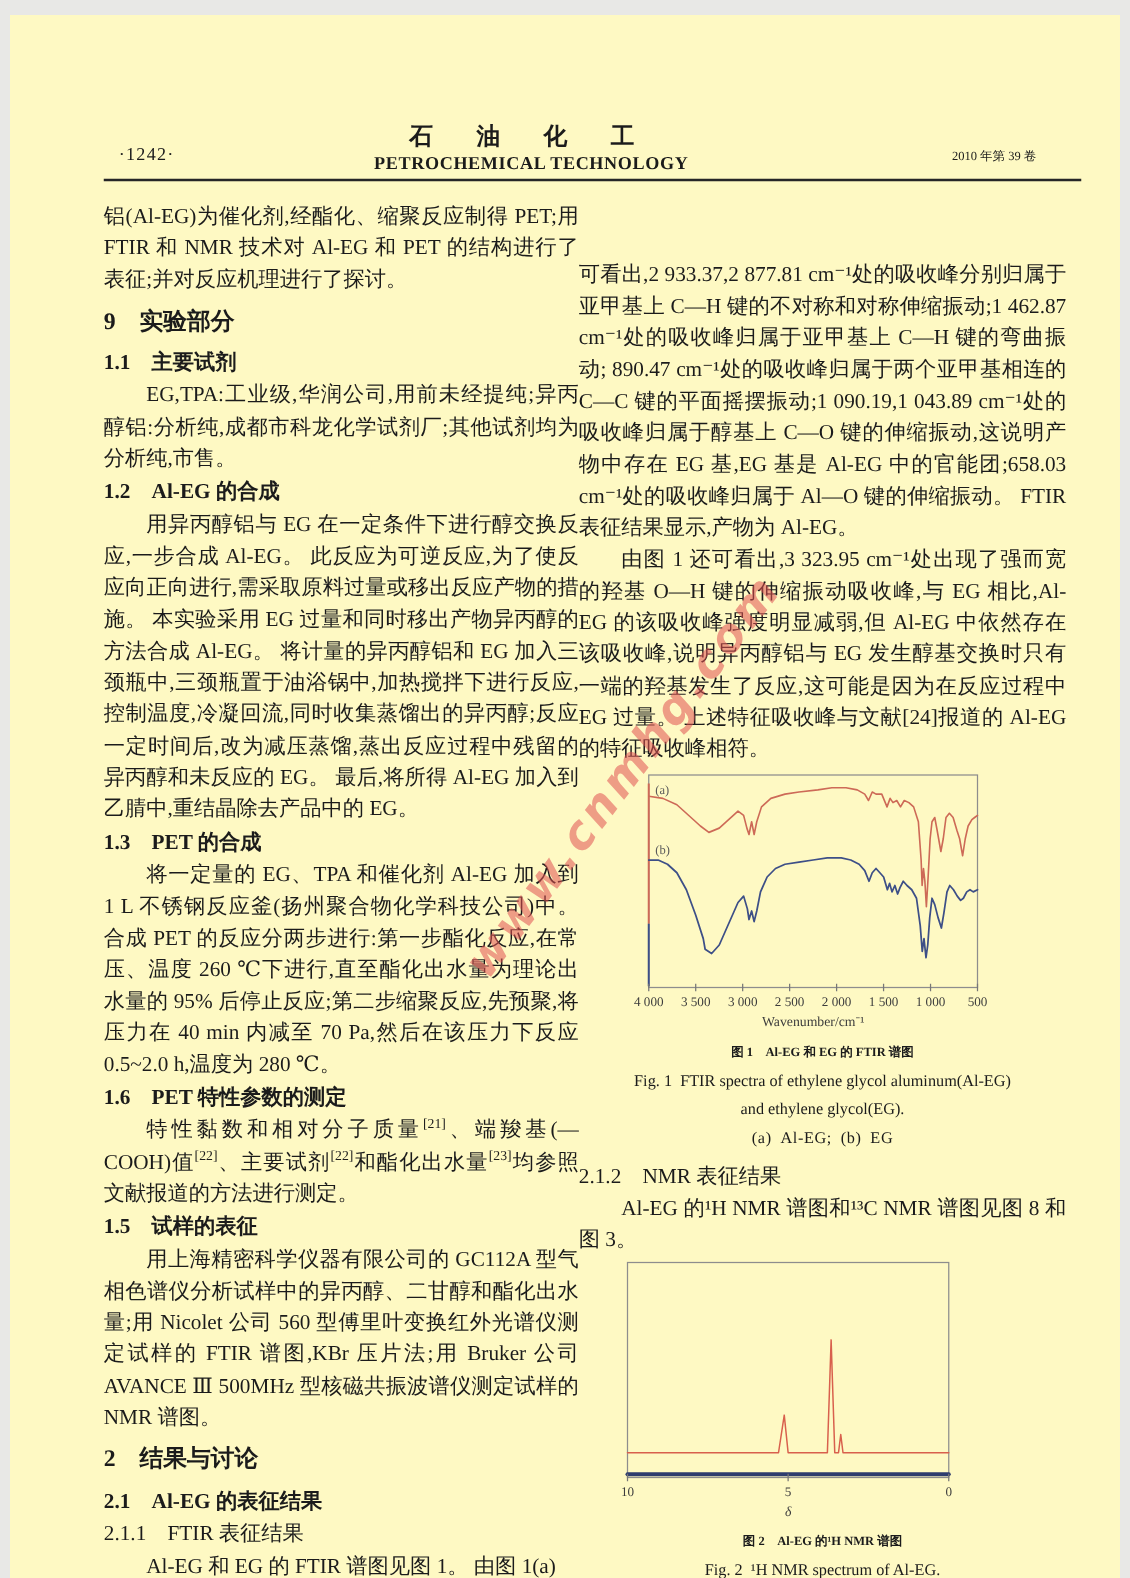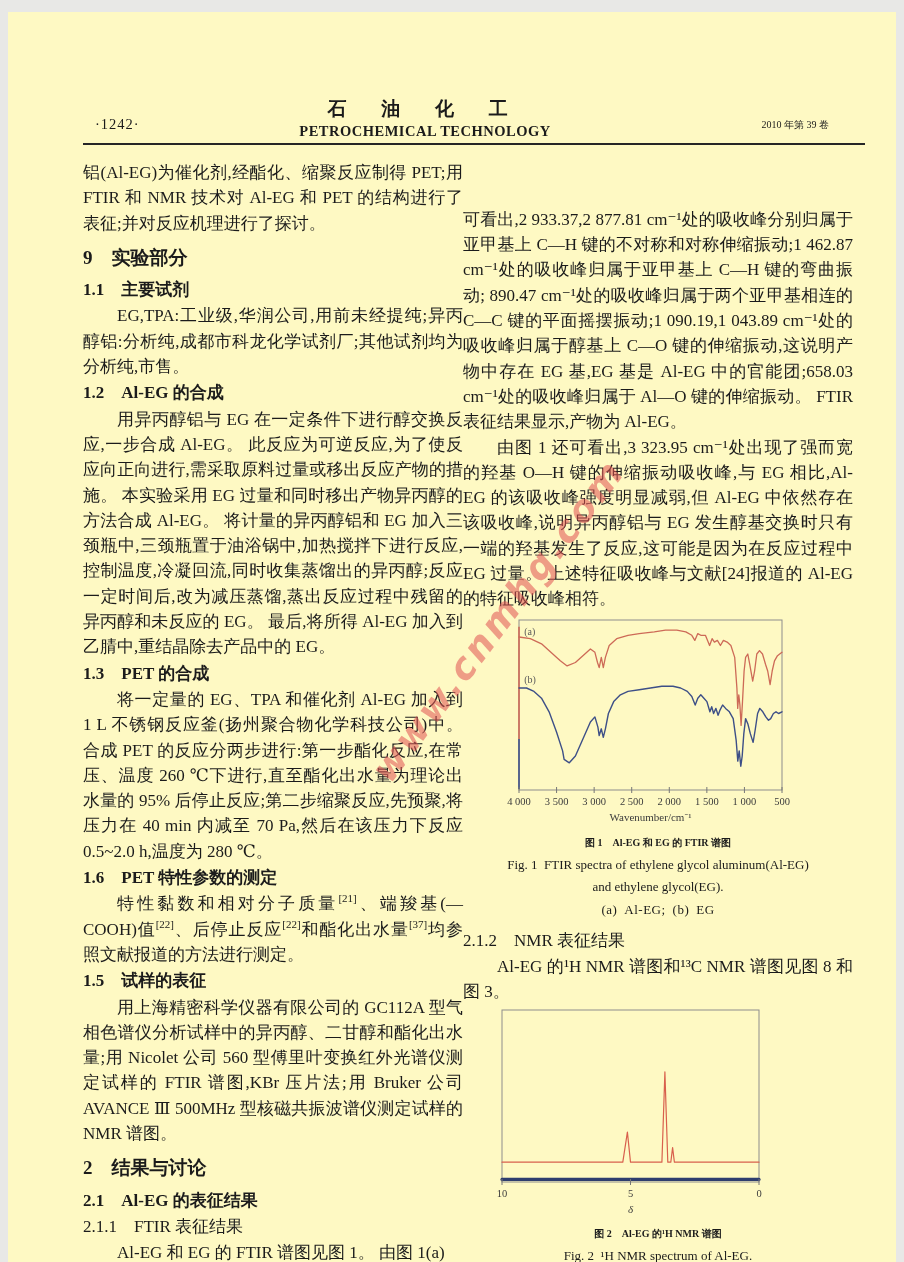--- a/index.html
+++ b/index.html
@@ -73,21 +73,21 @@
       <h3 class="sub">1.1　主要试剂</h3>
       <p class="para indent">EG,TPA:工业级,华润公司,用前未经提纯;异丙醇铝:分析纯,成都市科龙化学试剂厂;其他试剂均为分析纯,市售。</p>
 
       <h3 class="sub">1.2　Al-EG 的合成</h3>
       <p class="para indent">用异丙醇铝与 EG 在一定条件下进行醇交换反应,一步合成 Al-EG。 此反应为可逆反应,为了使反应向正向进行,需采取原料过量或移出反应产物的措施。 本实验采用 EG 过量和同时移出产物异丙醇的方法合成 Al-EG。 将计量的异丙醇铝和 EG 加入三颈瓶中,三颈瓶置于油浴锅中,加热搅拌下进行反应,控制温度,冷凝回流,同时收集蒸馏出的异丙醇;反应一定时间后,改为减压蒸馏,蒸出反应过程中残留的异丙醇和未反应的 EG。 最后,将所得 Al-EG 加入到乙腈中,重结晶除去产品中的 EG。</p>
 
       <h3 class="sub">1.3　PET 的合成</h3>
       <p class="para indent">将一定量的 EG、TPA 和催化剂 Al-EG 加入到 1 L 不锈钢反应釜(扬州聚合物化学科技公司)中。 合成 PET 的反应分两步进行:第一步酯化反应,在常压、温度 260 ℃下进行,直至酯化出水量为理论出水量的 95% 后停止反应;第二步缩聚反应,先预聚,将压力在 40 min 内减至 70 Pa,然后在该压力下反应 0.5~2.0 h,温度为 280 ℃。</p>
 
       <h3 class="sub">1.6　PET 特性参数的测定</h3>
-      <p class="para indent"><span>特性黏数和相对分子质量</span><sup>[21]</sup><span>、端羧基(—COOH)值</span><sup>[22]</sup><span>、后停止反应</span><sup>[22]</sup><span>和酯化出水量</span><sup>[37]</sup><span>均参照文献报道的方法进行测定。</span></p>
+      <p class="para indent"><span>特性黏数和相对分子质量</span><sup>[21]</sup><span>、端羧基(—COOH)值</span><sup>[22]</sup><span>、主要试剂</span><sup>[22]</sup><span>和酯化出水量</span><sup>[23]</sup><span>均参照文献报道的方法进行测定。</span></p>
 
       <h3 class="sub">1.5　试样的表征</h3>
       <p class="para indent">用上海精密科学仪器有限公司的 GC112A 型气相色谱仪分析试样中的异丙醇、二甘醇和酯化出水量;用 Nicolet 公司 560 型傅里叶变换红外光谱仪测定试样的 FTIR 谱图,KBr 压片法;用 Bruker 公司 AVANCE Ⅲ 500MHz 型核磁共振波谱仪测定试样的 NMR 谱图。</p>
 
       <h2 class="sec">2　结果与讨论</h2>
 
       <h3 class="sub">2.1　Al-EG 的表征结果</h3>
       <h4 class="subsub">2.1.1　FTIR 表征结果</h4>
       <p class="para indent">Al-EG 和 EG 的 FTIR 谱图见图 1。 由图 1(a)</p>
     </section>

